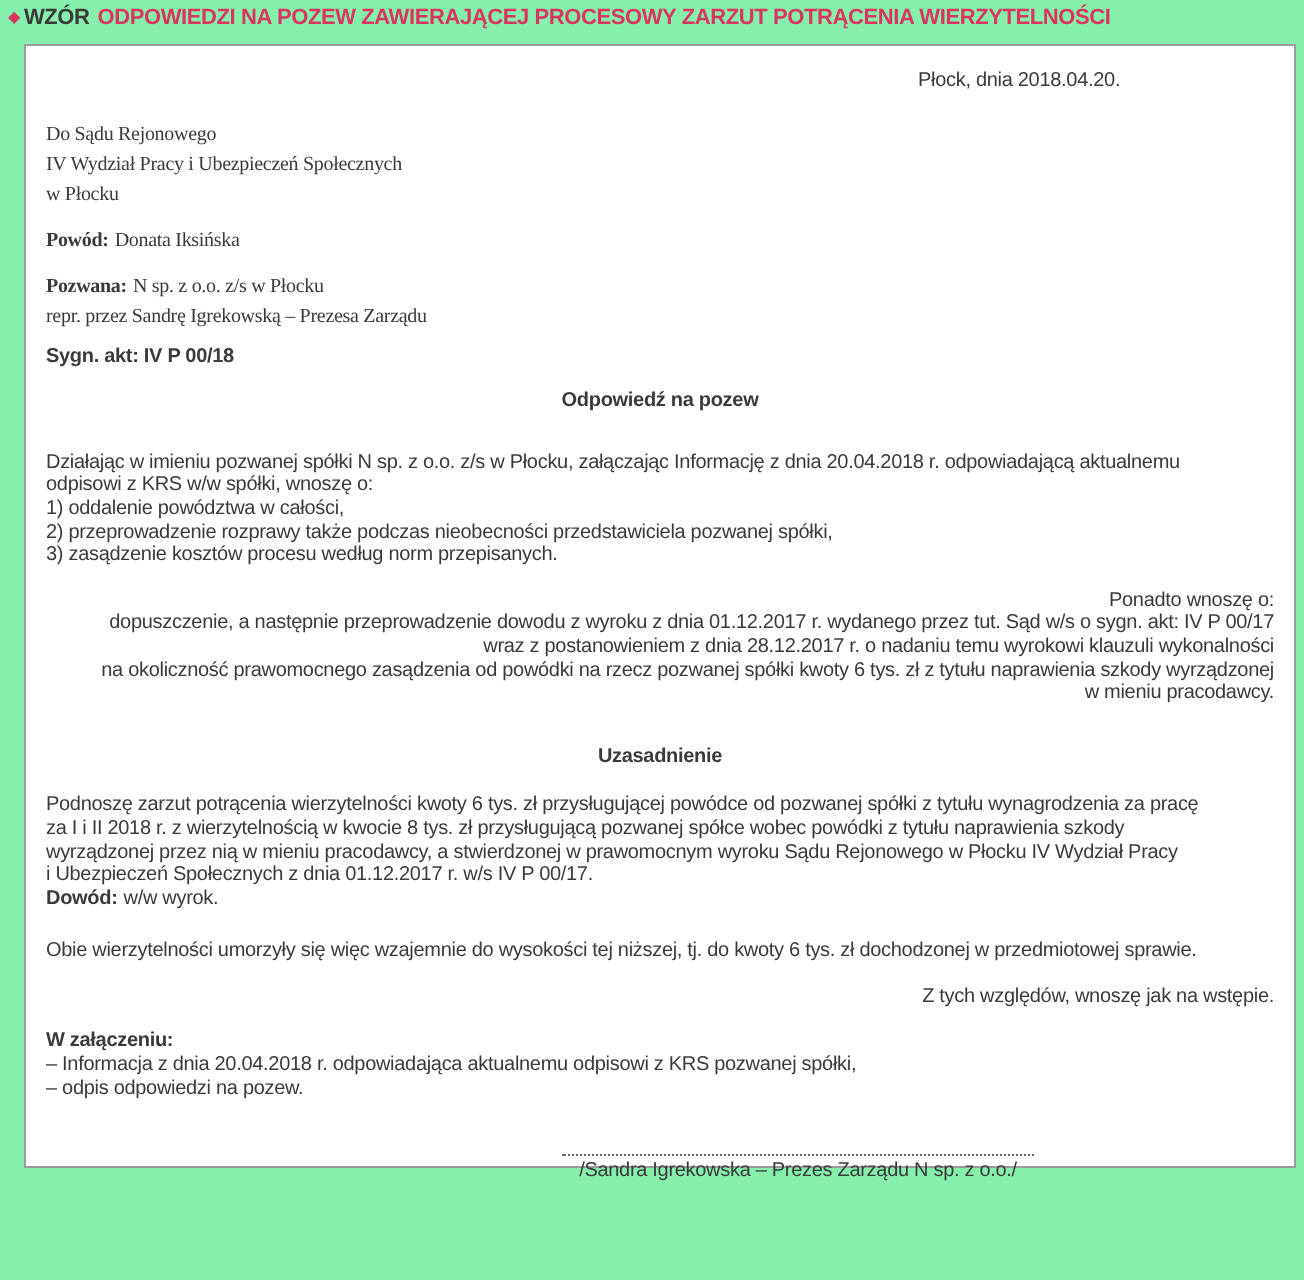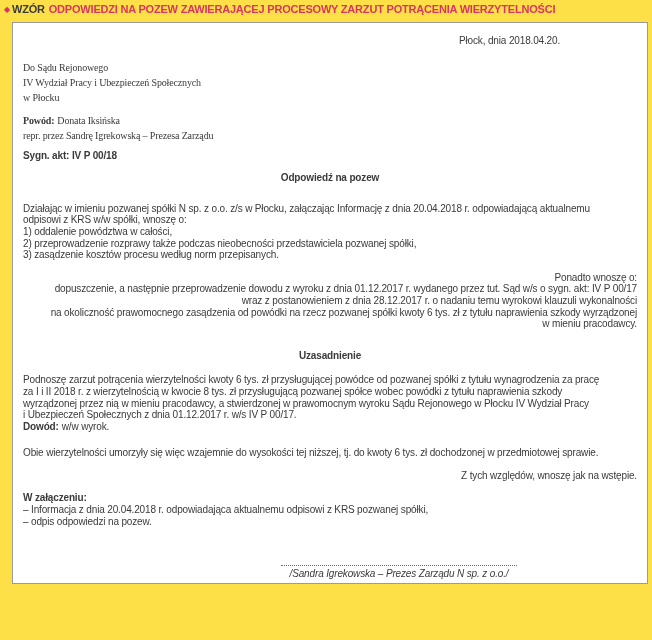--- a/index.html
+++ b/index.html
@@ -1,21 +1,21 @@
 <!DOCTYPE html>
 <html><head>
 <meta charset="utf-8">
 <style>
   * { margin: 0; padding: 0; box-sizing: border-box; }
   html, body { background: #ffffff; }
   .page {
     position: relative;
     width: 652px;
     height: 640px;
-    background: #fde047;
+    background: #86efac;
     font-family: "Liberation Sans", "DejaVu Sans", sans-serif;
     color: #3a3a3a;
     overflow: hidden;
   }
   .doc-title {
     position: absolute;
     top: 3px;
     left: 4px;
     font-size: 11px;
     font-weight: bold;
@@ -51,25 +51,24 @@
   .case-ref { margin-top: 7px; font-weight: bold; }
   .heading { margin-top: 11px; font-weight: bold; }
   .para1 { margin-top: 19px; }
   .para2 { margin-top: 11px; text-align: right; }
   .heading2 { margin-top: 20px; font-weight: bold; }
   .para3 { margin-top: 13px; }
   .setoff { margin-top: 15px; }
   .closing { margin-top: 11px; text-align: right; }
   .attachments { margin-top: 11px; }
   .signature {
-    margin-top: 38px;
+    margin-top: 27px;
     margin-left: 258px;
     width: 236px;
     text-align: center;
-    font-style: italic;
   }
   .sig-rule {
     border-top: 1px dotted #6a6a6a;
     height: 0;
     margin-bottom: 2px;
   }
 </style>
 </head>
 <body>
 
@@ -85,20 +84,23 @@
 
     <div class="right-col">
       <div class="line">Do Sądu Rejonowego</div>
       <div class="line">IV Wydział Pracy i Ubezpieczeń Społecznych</div>
       <div class="line">w Płocku</div>
 
       <div class="line rc-gap8">
         <span class="lbl">Powód:</span><span>Donata Iksińska</span>
       </div>
 
+      <div class="line rc-gap8">
+        <span class="lbl">Pozwana:</span><span>N sp. z o.o. z/s w Płocku</span>
+      </div>
       <div class="line">repr. przez Sandrę Igrekowską – Prezesa Zarządu</div>
 
     </div>
 
     <div class="line case-ref">Sygn. akt: IV P 00/18</div>
 
     <div class="line heading center">Odpowiedź na pozew</div>
 
     <div class="para1">
       <div class="line">Działając w imieniu pozwanej spółki N sp. z o.o. z/s w Płocku, załączając Informację z dnia 20.04.2018 r. odpowiadającą aktualnemu</div>

